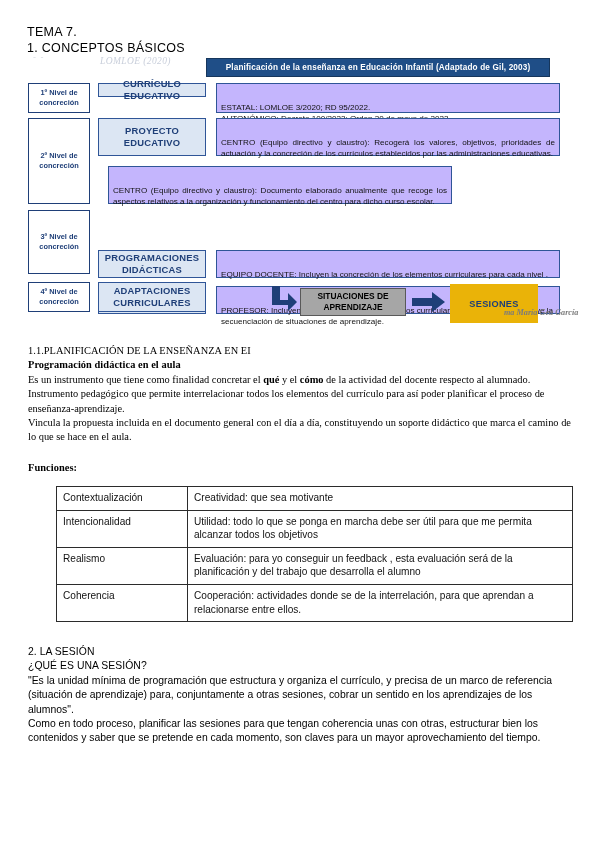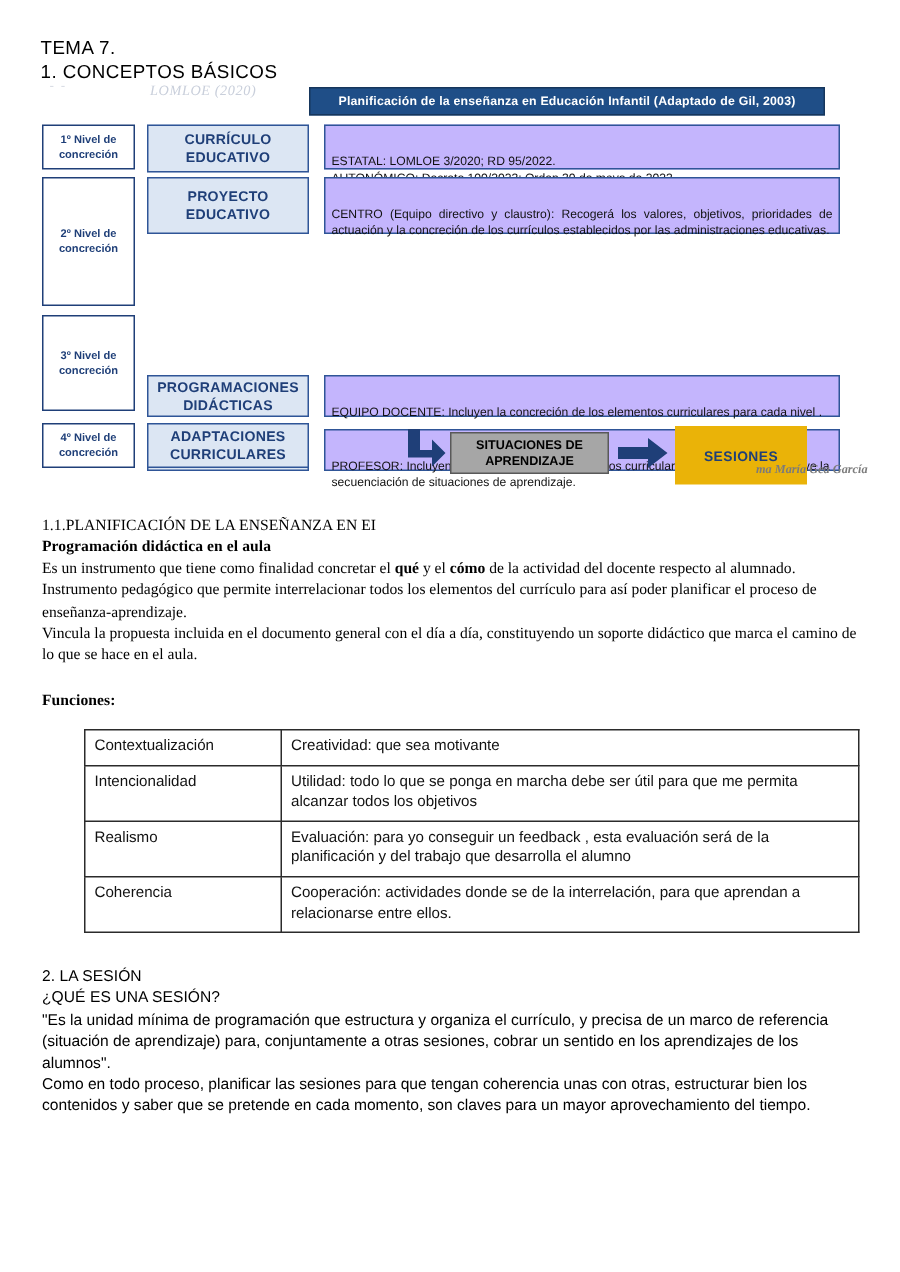--- a/index.html
+++ b/index.html
@@ -257,38 +257,39 @@
   <div class="ghost-dash">- -</div>
   <div class="lomloe">LOMLOE (2020)</div>
 
   <div class="diagram">
 
     <div class="banner">Planificación de la enseñanza en Educación Infantil (Adaptado de Gil, 2003)</div>
 
     <div class="row" style="left:0px; top:25px;">
       <div class="lvl-box" style="height:30px;">1º Nivel de concreción</div>
       <div style="width:8px;flex:none;"></div>
-      <div class="blue-box" style="height:32px;">CURRÍCULO EDUCATIVO</div>
+      <div class="blue-box" style="height:14px;">CURRÍCULO EDUCATIVO</div>
       <div style="width:10px;flex:none;"></div>
       <div class="desc-box nojust" style="height:30px; width:344px; white-space:pre-line;">ESTATAL: LOMLOE 3/2020; RD 95/2022.
 AUTONÓMICO: Decreto 100/2023; Orden 30 de mayo de 2023.</div>
     </div>
 
     <div class="row" style="left:0px; top:60px;">
       <div class="lvl-box" style="height:86px;">2º Nivel de concreción</div>
       <div style="width:8px;flex:none;"></div>
       <div style="display:flex;flex-direction:column;">
         <div style="display:flex;">
           <div class="blue-box" style="height:38px;">PROYECTO EDUCATIVO</div>
           <div style="width:10px;flex:none;"></div>
           <div class="desc-box" style="height:38px; width:344px;">CENTRO (Equipo directivo y claustro): Recogerá los valores, objetivos, prioridades de actuación y la concreción de los currículos establecidos por las administraciones educativas.</div>
         </div>
         <div style="height:10px;"></div>
         <div style="display:flex;">
           <div style="width:10px;flex:none;"></div>
+          <div class="desc-box" style="height:38px; width:344px;">CENTRO (Equipo directivo y claustro): Documento elaborado anualmente que recoge los aspectos relativos a la organización y funcionamiento del centro para dicho curso escolar.</div>
         </div>
       </div>
     </div>
 
     <div class="row" style="left:0px; top:152px;">
       <div class="lvl-box" style="height:64px;">3º Nivel de concreción</div>
       <div style="width:8px;flex:none;"></div>
       <div style="display:flex;flex-direction:column;margin-top:40px;">
         <div style="display:flex;">
           <div class="blue-box" style="height:28px;">PROGRAMACIONES DIDÁCTICAS</div>

